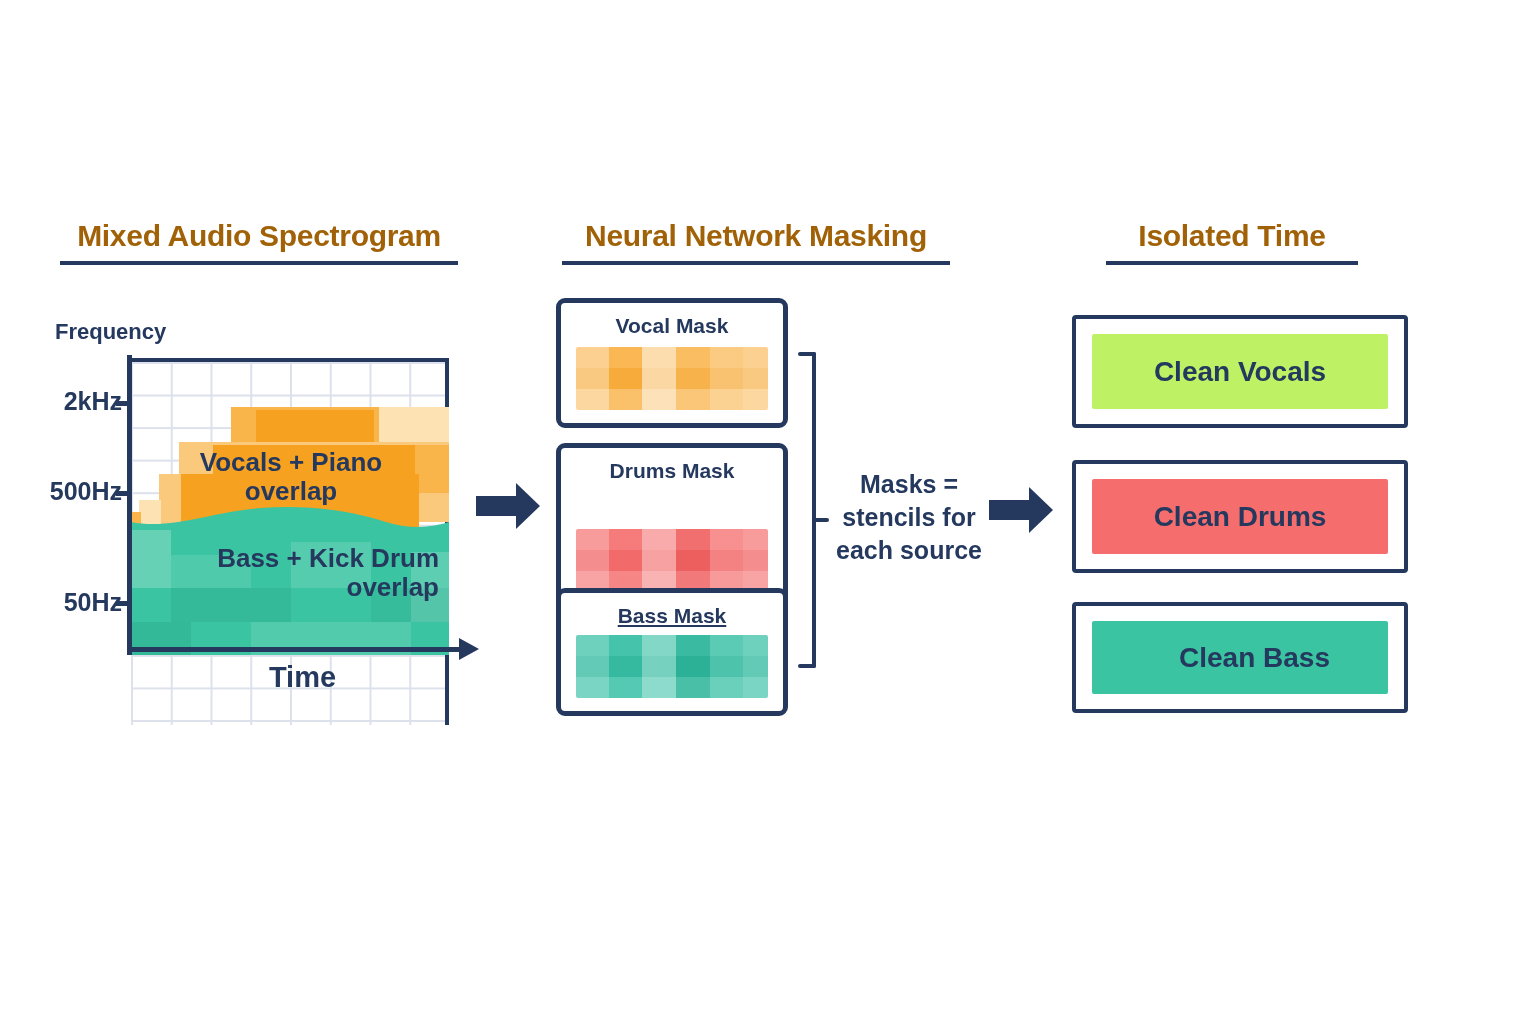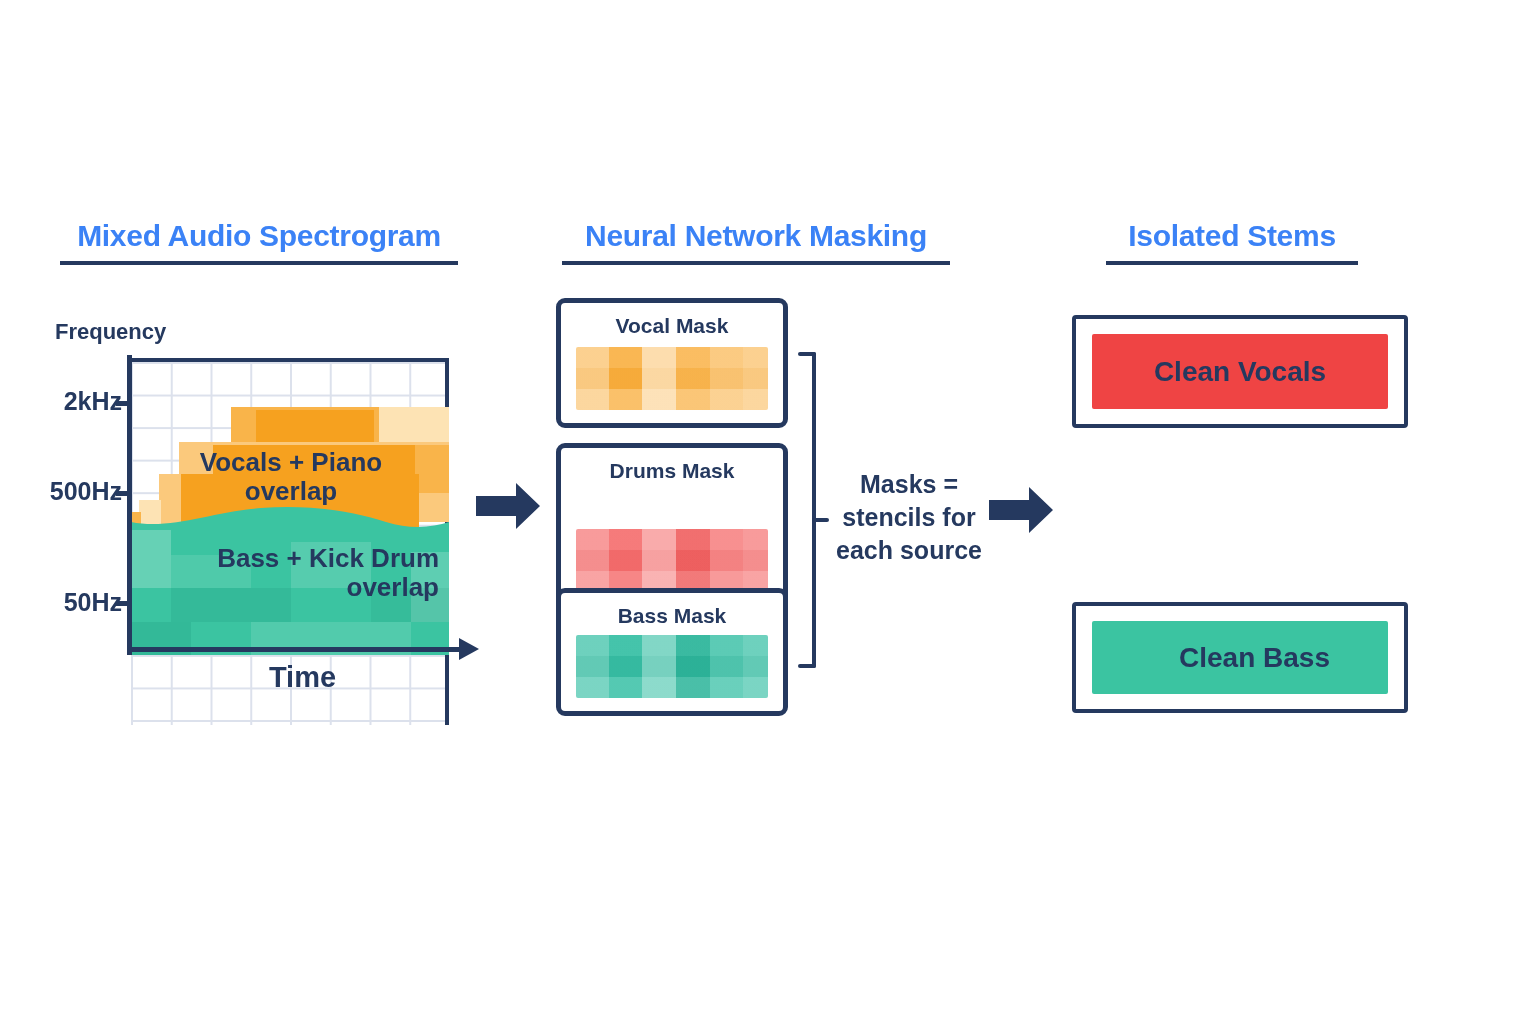--- a/index.html
+++ b/index.html
@@ -2,21 +2,21 @@
 <html><head>
 <meta charset="utf-8">
 <style>
   * { margin:0; padding:0; box-sizing:border-box; }
   html,body { background:#ffffff; }
   body { font-family:"Liberation Sans", sans-serif; color:#25395F; }
   .canvas { position:relative; width:1536px; height:1024px; background:#fff; overflow:hidden; }
 
   
   .sec-title { position:absolute; font-weight:bold; font-size:30px; letter-spacing:-0.3px;
-               color:#3b82f6; text-align:center; border-bottom:4px solid #25395F; padding-bottom:8px; }
+               color:#a16207; text-align:center; border-bottom:4px solid #25395F; padding-bottom:8px; }
   .t-left   { left:60px;  top:219px; width:398px; }
   .t-mid    { left:562px; top:219px; width:388px; }
   .t-right  { left:1106px; top:219px; width:252px; }
 
   
   .freq-label { position:absolute; left:55px; top:319px; font-size:22px; font-weight:bold; }
   .plot { position:absolute; left:131px; top:358px; width:318px; height:367px;
           background-color:#ffffff;
           background-image:
             linear-gradient(to right, #DCE1EC 2px, transparent 2px),
@@ -43,21 +43,21 @@
   
   .flow-arrow { position:absolute; width:64px; height:46px; }
   .arrow-1 { left:476px; top:483px; }
   .arrow-2 { left:989px; top:487px; }
 
   
   .mask-box { position:absolute; left:556px; width:232px; background:#fff;
               border:5px solid #25395F; border-radius:9px; text-align:center; }
   .mb-0 { top:298px; height:130px; }
   .mb-1 { top:443px; height:167px; }
-  .mb-2 { top:588px; height:128px; }
+  .mb-2 { top:588px; height:128px;text-decoration:underline; }
   .mask-title { font-size:21px; font-weight:bold; margin-top:11px; }
   .patch { position:absolute; left:15px; right:15px; bottom:13px; height:63px; border-radius:2px; }
   .patch-0 { background-color:#F9AC38;
     background-image:
       repeating-linear-gradient(90deg, rgba(255,255,255,.38) 0 33px, rgba(255,255,255,.04) 33px 66px, rgba(255,255,255,.55) 66px 100px, rgba(255,255,255,.12) 100px 134px, rgba(255,255,255,.30) 134px 167px),
       repeating-linear-gradient(0deg, rgba(255,255,255,.22) 0 21px, rgba(222,130,0,.10) 21px 42px, rgba(255,255,255,.10) 42px 63px); }
   .patch-1 { background-color:#F56D6D;
     background-image:
       repeating-linear-gradient(90deg, rgba(255,255,255,.26) 0 33px, rgba(255,255,255,.02) 33px 66px, rgba(255,255,255,.38) 66px 100px, rgba(200,30,30,.10) 100px 134px, rgba(255,255,255,.18) 134px 167px),
       repeating-linear-gradient(0deg, rgba(255,255,255,.16) 0 21px, rgba(200,30,30,.08) 21px 42px, rgba(255,255,255,.08) 42px 63px); }
@@ -76,32 +76,32 @@
                 font-size:25px; font-weight:bold; line-height:33px; }
 
   
   .stem-box { position:absolute; left:1072px; width:336px; background:#fff;
               border:4px solid #25395F; border-radius:4px; padding:15px 16px; }
   .sb-0 { top:315px; height:113px; }
   .sb-1 { top:460px; height:113px; }
   .sb-2 { top:602px; height:111px; }
   .stem-fill { width:100%; height:100%; display:flex; align-items:center; justify-content:center;
                font-size:28px; font-weight:bold; color:#25395F; border-radius:2px; }
-  .sf-0 { background:#ef4444; }
+  .sf-0 { background:#bef264; }
   .sf-1 { background:#F56D6D; }
   .sf-2 { background:#3BC4A1;padding-left:29px; }
 </style>
 </head>
 <body>
 
 <div class="canvas">
 
   <div class="sec-title t-left">Mixed Audio Spectrogram</div>
   <div class="sec-title t-mid">Neural Network Masking</div>
-  <div class="sec-title t-right">Isolated Stems</div>
+  <div class="sec-title t-right">Isolated Time</div>
 
   <div class="freq-label">Frequency</div>
 
   <div class="plot">
     <svg width="318" height="293" viewBox="0 0 318 293">
 
       <rect x="100" y="45" width="220" height="38" fill="#FDE3B4"></rect>
       <rect x="240" y="45" width="80" height="78" fill="#FDE3B4"></rect>
       <rect x="100" y="45" width="148" height="40" fill="#F9B44A"></rect>
       <rect x="125" y="48" width="118" height="37" fill="#F6A11F"></rect>
@@ -165,17 +165,20 @@
   <div class="bracket-part br-m"></div>
   <div class="annotation">
     <div>Masks =</div>
     <div>stencils for</div>
     <div>each source</div>
   </div>
 
   <div class="stem-box sb-0">
     <div class="stem-fill sf-0">Clean Vocals</div>
   </div>
+  <div class="stem-box sb-1">
+    <div class="stem-fill sf-1">Clean Drums</div>
+  </div>
   <div class="stem-box sb-2">
     <div class="stem-fill sf-2">Clean Bass</div>
   </div>
 
 </div>
 
 </body></html>

